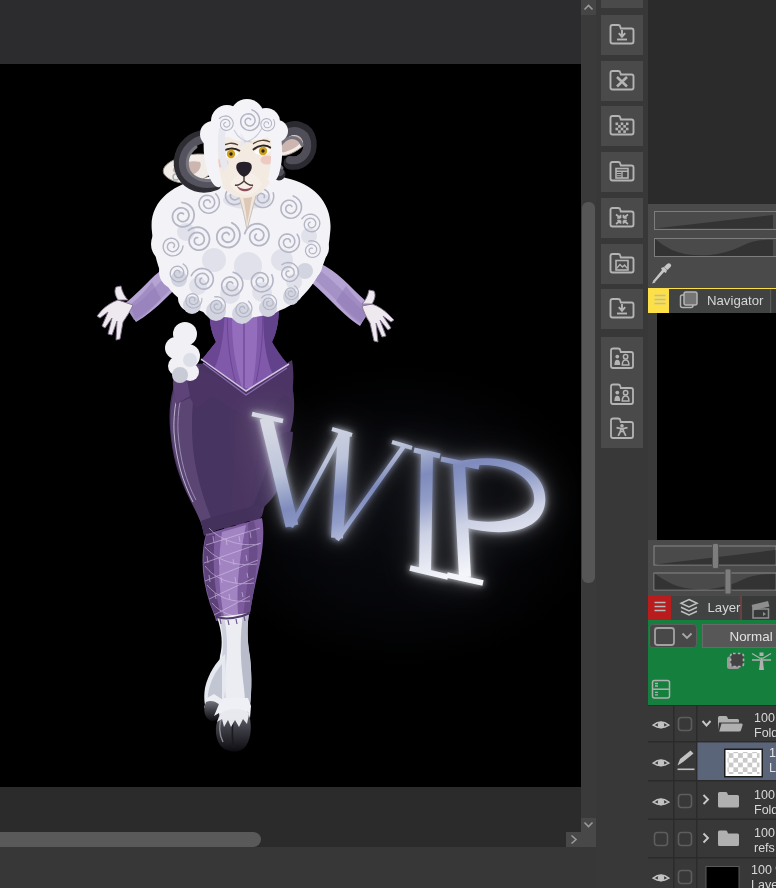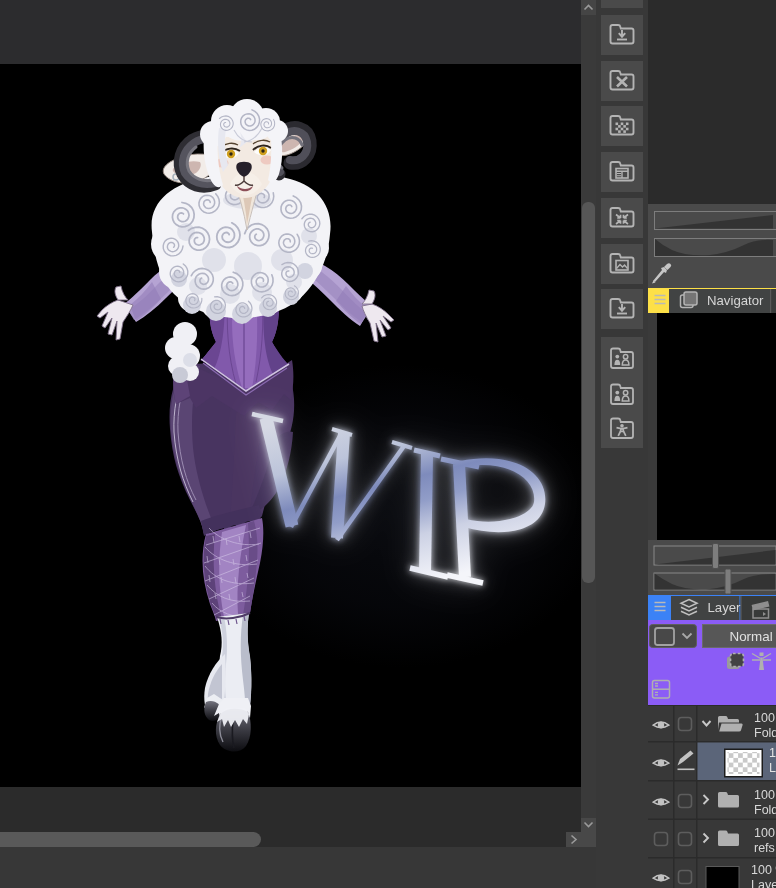--- a/index.html
+++ b/index.html
@@ -476,42 +476,42 @@
 
   <rect x="6" y="6" width="122" height="19" fill="#4a4a4a" stroke="#888888" stroke-width="1"></rect>
   <path d="M6.5 24.5 L127.5 10 L127.5 24.5 Z" fill="#333333"></path>
   <rect x="64.5" y="3.5" width="6" height="25" rx="1.5" fill="#7d7d7d" stroke="#4f4f4f" stroke-width="1"></rect>
 
   <rect x="6" y="33" width="122" height="17" fill="#4a4a4a" stroke="#888888" stroke-width="1"></rect>
   <path d="M6.5 33.5 L6.5 49.5 L127.5 49.5 L127.5 34 Q108 33.5 96 39 Q80 47 62 49 Q38 50.5 24 44 Q14 39 6.5 33.5 Z" fill="#333333"></path>
   <rect x="77" y="29" width="6" height="25" rx="1.5" fill="#7d7d7d" stroke="#4f4f4f" stroke-width="1"></rect>
 </svg>
 </div>
-<div class="abs" style="left:648px;top:595px;width:128px;height:25px;background:#3b82f6" id="layerheader">
+<div class="abs" style="left:648px;top:595px;width:128px;height:25px;background:#b91c1c" id="layerheader">
 <svg width="128" height="25" viewBox="0 0 128 25">
   <rect x="23" y="1" width="68.5" height="24" fill="#414343"></rect>
   <rect x="92.5" y="1" width="35.5" height="24" fill="#383a39"></rect>
   <rect x="92.5" y="1" width="1.2" height="24" fill="#565656"></rect>
   <g stroke="#b9b9b9" stroke-width="1.6">
         <path d="M6.5 7.5 L17.5 7.5 M6.5 11.5 L17.5 11.5 M6.5 15.5 L17.5 15.5"></path>
       </g>
   <g fill="none" stroke="#c0c0c0" stroke-width="1.5">
     <path d="M41 4.5 L49 8.2 L41 11.9 L33 8.2 Z"></path>
     <path d="M33 12.2 L41 15.9 L49 12.2"></path>
     <path d="M33 16.2 L41 19.9 L49 16.2"></path>
   </g>
   <text x="59.5" y="17" font-size="13.2" fill="#d6d6d6">Layer</text>
   <g transform="translate(104,5)" fill="none" stroke="#8e8e8e" stroke-width="1.5">
     <path d="M0.5 5.5 L15.5 2 L16.5 6 L1.5 9.5 Z" fill="#8e8e8e"></path>
     <rect x="1" y="9" width="15.5" height="9"></rect>
     <path d="M11 12 L14 14 L11 16 Z" fill="#8e8e8e" stroke="none"></path>
   </g>
 </svg>
 </div>
-<div class="abs" style="left:648px;top:620px;width:128px;height:85px;background:#8b5cf6" id="layerctrl">
+<div class="abs" style="left:648px;top:620px;width:128px;height:85px;background:#15803d" id="layerctrl">
 <svg width="128" height="85" viewBox="0 0 128 85">
 
   <rect x="1.5" y="4.5" width="47" height="23" rx="3" fill="#484848" stroke="#5e5e5e" stroke-width="1"></rect>
   <rect x="7" y="8" width="19" height="17" rx="2.5" fill="none" stroke="#a2a2a2" stroke-width="1.8"></rect>
   <path d="M34.5 13.5 L39 18 L43.5 13.5" fill="none" stroke="#a8a8a8" stroke-width="1.8"></path>
   <rect x="54.5" y="4.5" width="80" height="23" fill="#575757" stroke="#6a6a6a" stroke-width="1"></rect>
   <text x="81.5" y="21" font-size="13.4" fill="#e0e0e0">Normal</text>
 
   <g transform="translate(79,33)">
     <rect x="0" y="3.5" width="12.5" height="12.5" rx="2.5" fill="#9a9a9a"></rect>

